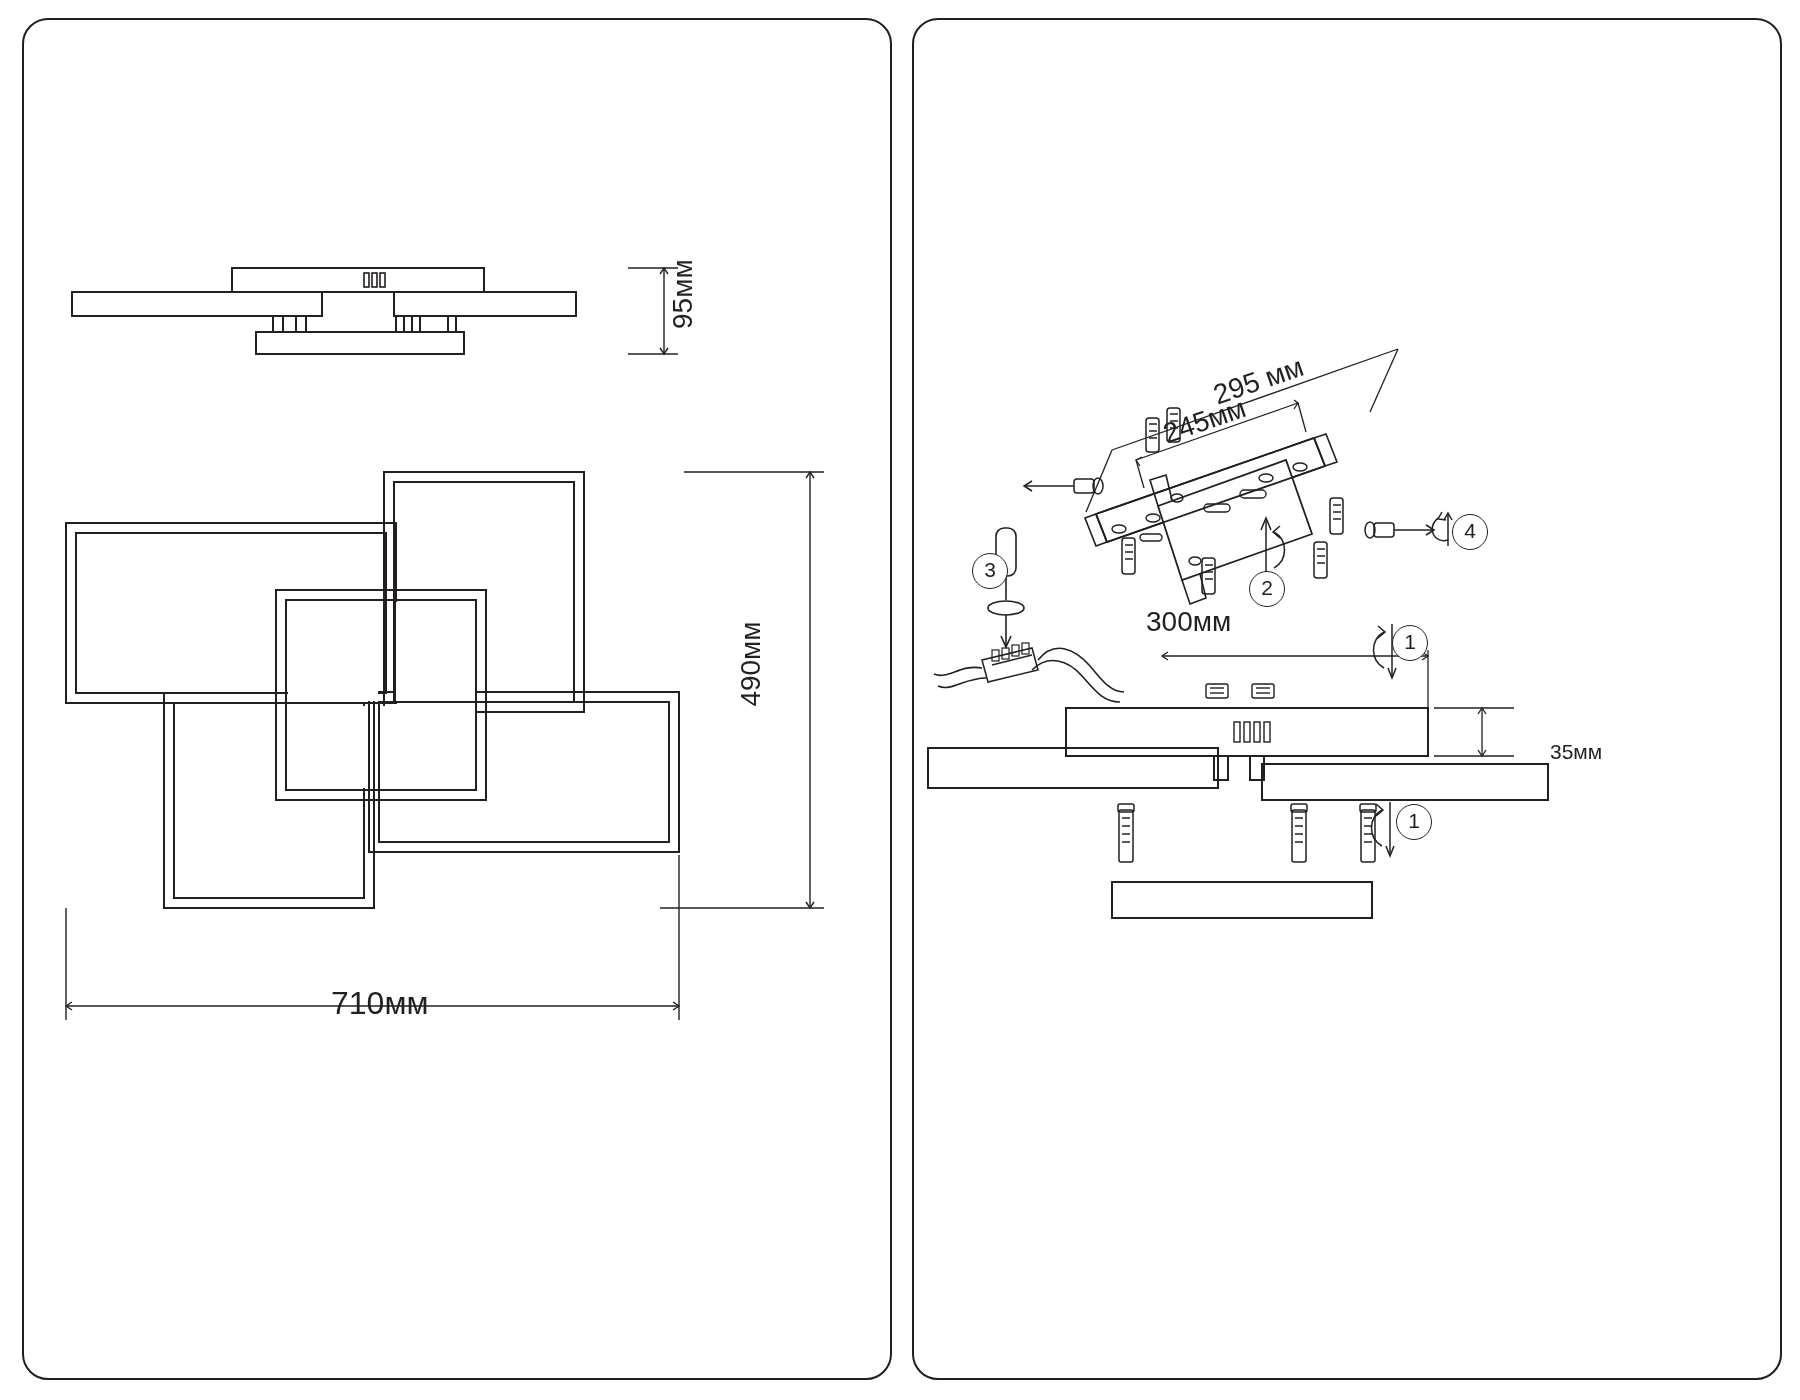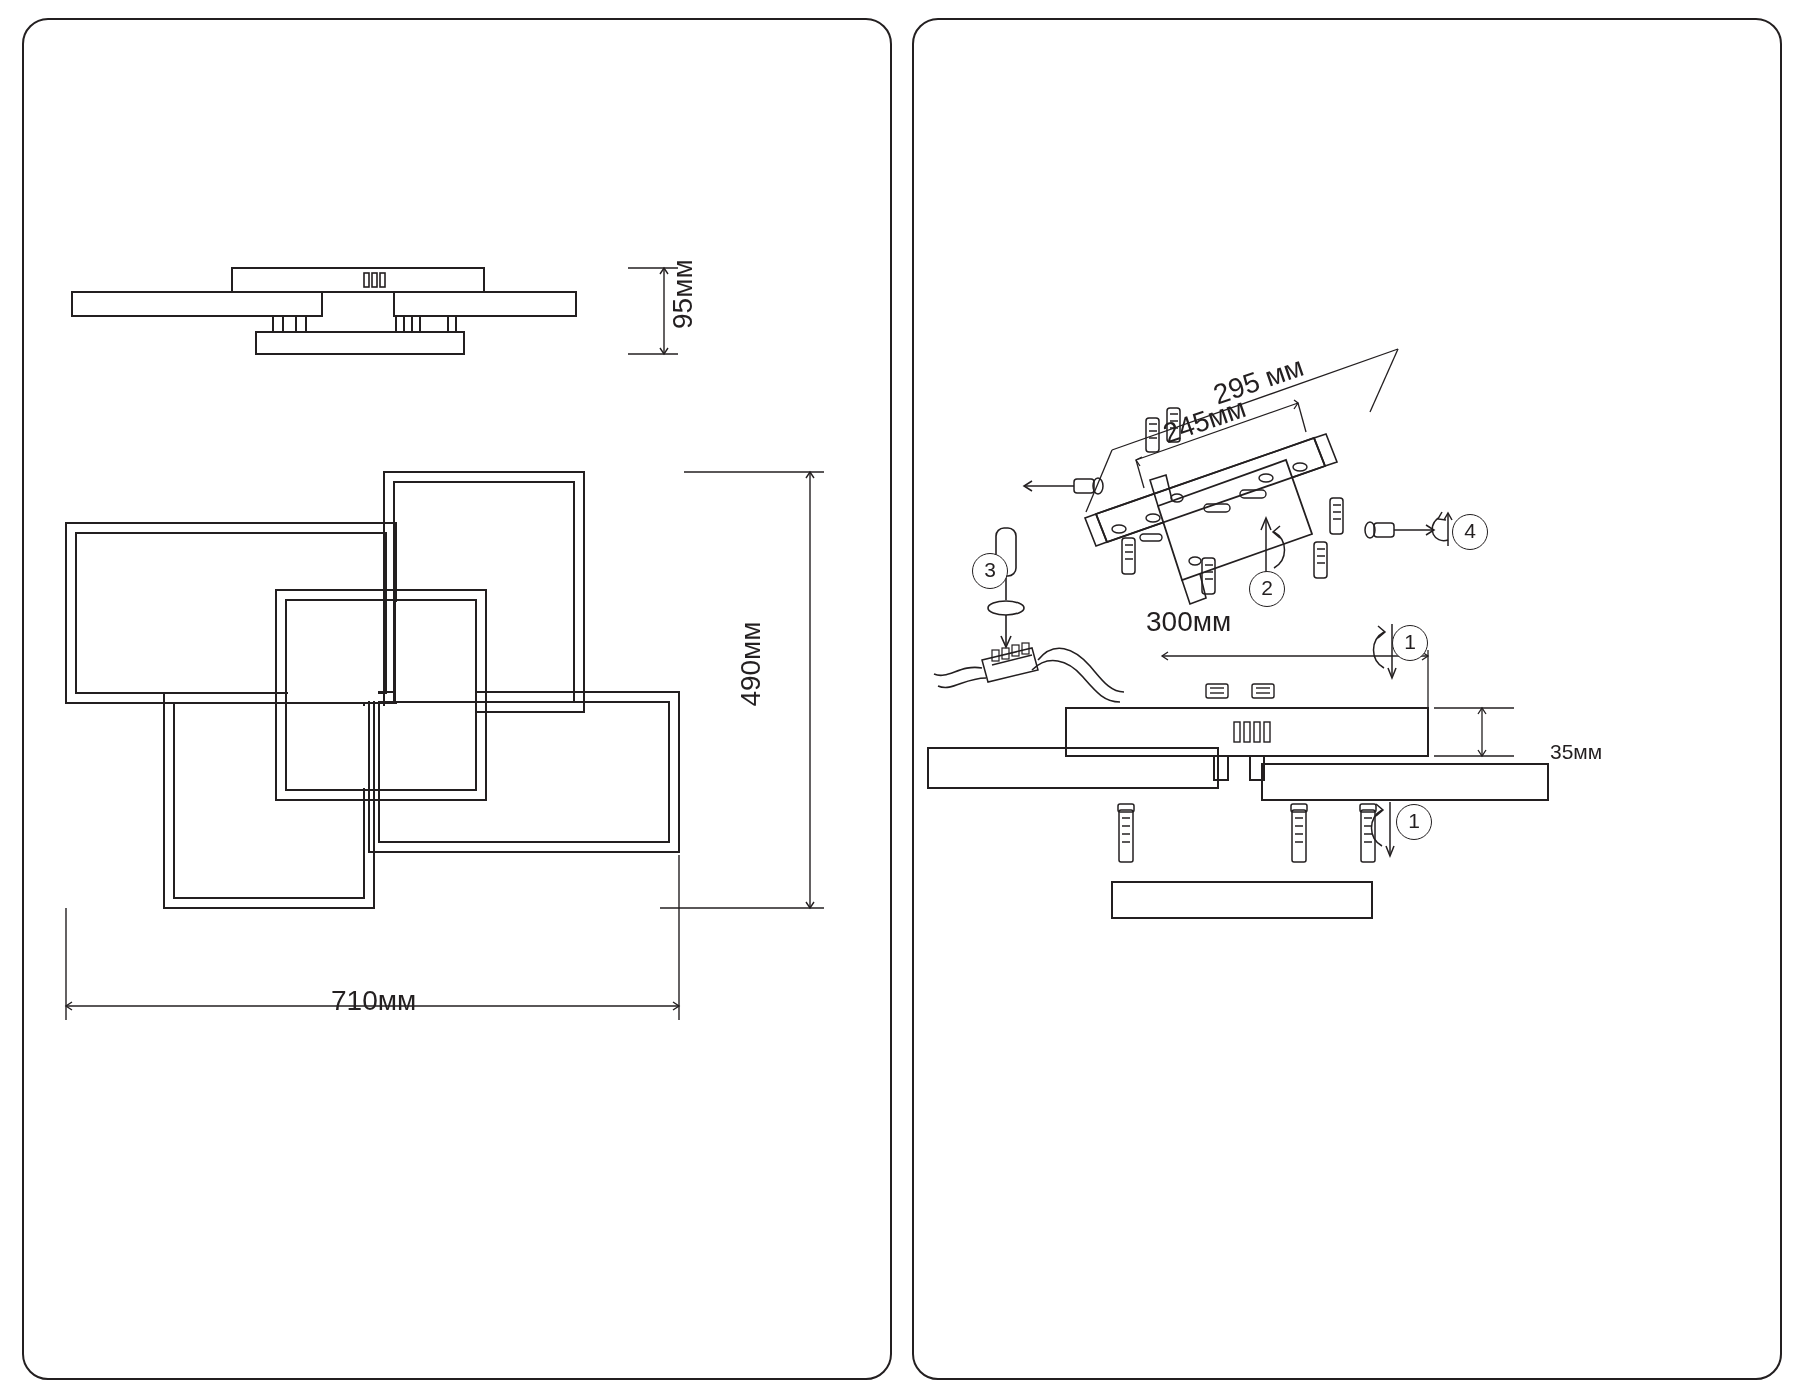--- a/index.html
+++ b/index.html
@@ -149,21 +149,21 @@
           <path d="M48,982 L42,986 L48,990"></path>
           <path d="M649,982 L655,986 L649,990"></path>
         </g>
       </g>
     </svg>
 
     <div class="dimlabel rot90" style="left:624px; top:258px; width:70px; font-size:28px;">95мм</div>
 
     <div class="dimlabel rot90" style="left:672px; top:628px; width:110px; font-size:28px; text-align:center;">490мм</div>
 
-    <div class="dimlabel" style="left:307px; top:965px; font-size:28px;">710мм</div>
+    <div class="dimlabel" style="left:307px; top:965px; font-size:32px;">710мм</div>
   </div>
 
   <div class="panel" id="panel-right">
 
     <svg class="draw" width="870" height="1362" viewBox="0 0 870 1362">
       <g fill="none" stroke="#231f20" stroke-width="2">
 
         <path d="M182,494 L400,418 L411,446 L193,522 Z" stroke-width="1.8"></path>
 
         <path d="M268,560 L244,486 L372,440 L398,514 Z" stroke-width="1.8" fill="#ffffff"></path>

